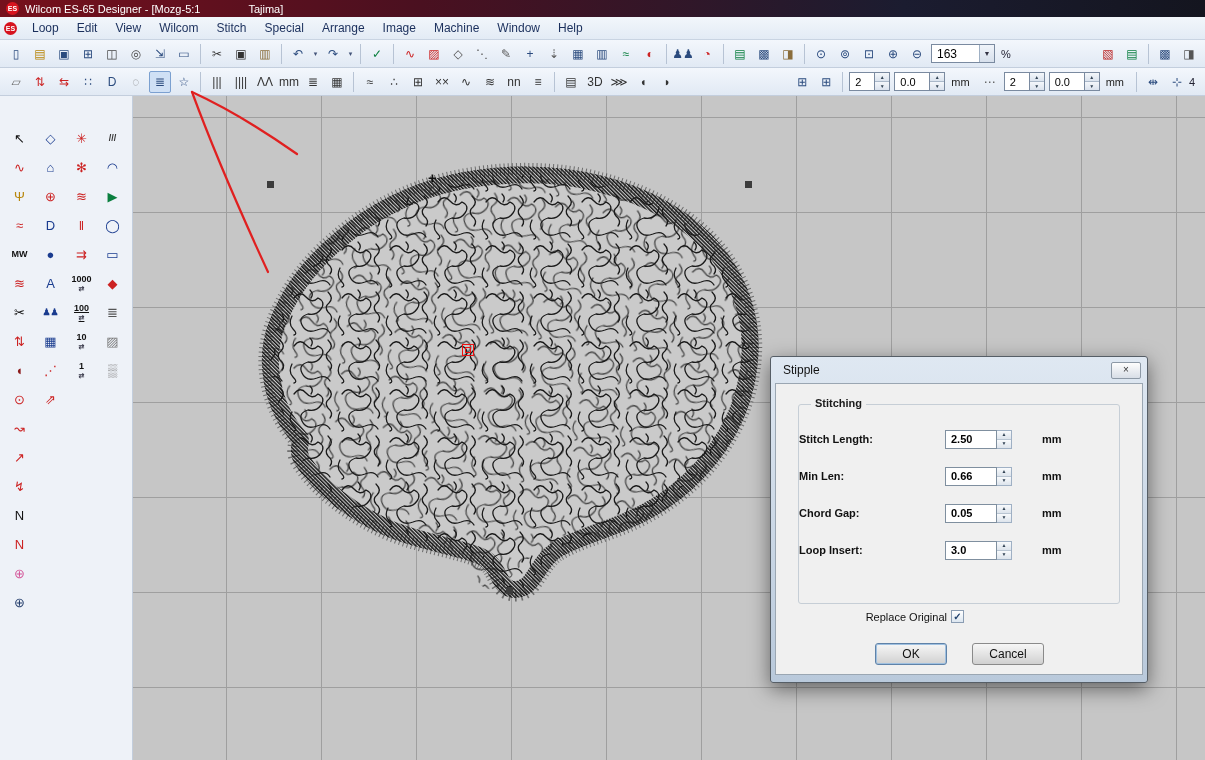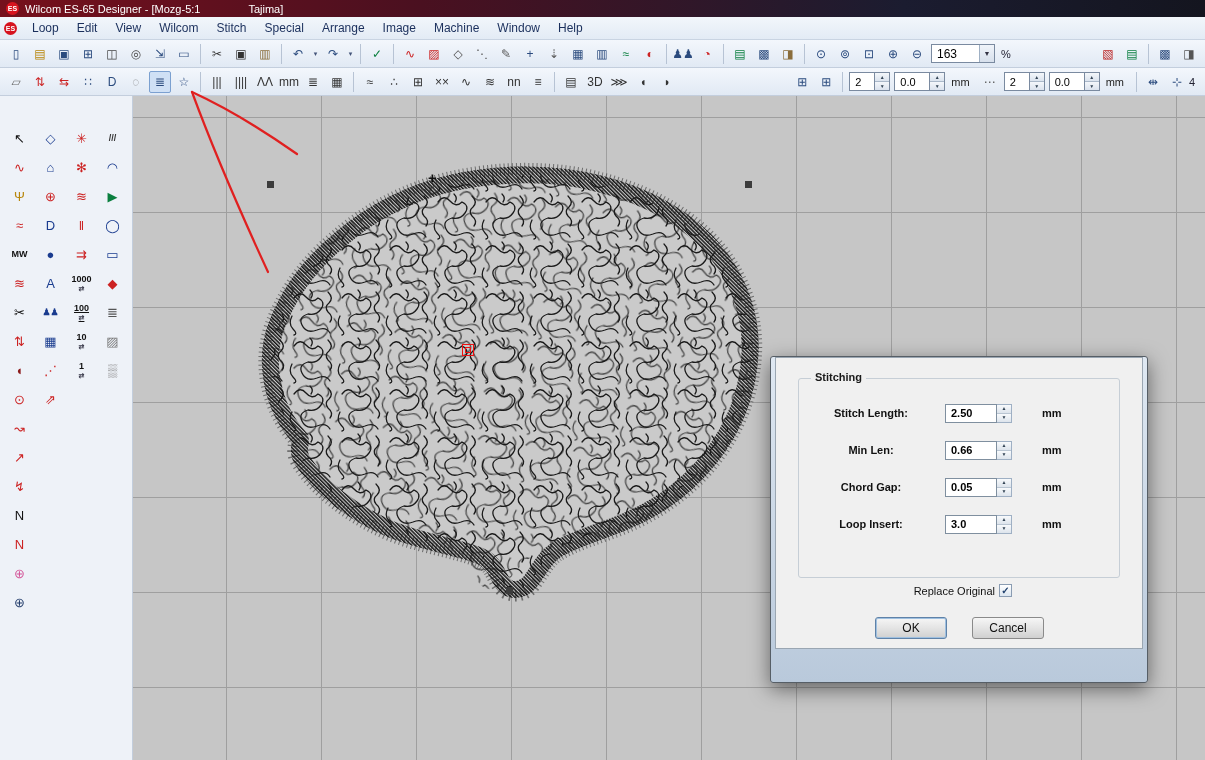--- a/index.html
+++ b/index.html
@@ -102,27 +102,27 @@
   .dlg-close{
     margin-left:auto;width:30px;height:17px;background:linear-gradient(#fdfdfd,#d8dee6);
     border:1px solid #8d99a6;border-radius:2px;font-size:10px;line-height:1;
     display:flex;align-items:center;justify-content:center;color:#333;cursor:default;
   }
   .dlg-body{ background:#f0f0f0;border:1px solid #9aa6b2;height:292px;position:relative; }
   .groupbox{ position:absolute;left:22px;top:20px;width:322px;height:200px;border:1px solid #c6ced6;border-radius:3px;font-weight:bold; }
   .group-label{ position:absolute;top:-8px;left:12px;background:#f0f0f0;padding:0 4px;font-size:11px;color:#1a1a1a; }
   .fields{ padding-top:24px;display:flex;flex-direction:column;gap:17px; }
   .field-row{ display:flex;align-items:center;height:20px; }
-  .field-label{ flex:0 0 146px;text-align:center;font-size:11px;color:#111;padding-right:2px; }
+  .field-label{ flex:0 0 146px;text-align:left;font-size:11px;color:#111;padding-right:2px; }
   .din{ width:52px;height:19px;border:1px solid #7f8f9f;background:#fff;font-size:11px;display:flex;align-items:center;padding-left:5px; }
   .dspin{ width:15px;height:19px;display:flex;flex-direction:column;border:1px solid #9fb0c4;border-left:none; }
   .dspin span{ flex:1;font-size:5px;line-height:1;display:flex;align-items:center;justify-content:center;background:linear-gradient(#f8fafc,#dde4ec);color:#345; }
   .dspin span + span{ border-top:1px solid #b9c5d2; }
   .dunit{ font-size:11px;color:#111;margin-left:30px; }
-  .replace-row{ position:absolute;left:0;top:226px;width:100%;display:flex;align-items:center;padding-left:48px; }
+  .replace-row{ position:absolute;left:0;top:226px;width:100%;display:flex;align-items:center; }
   .replace-label{ flex:0 0 171px;text-align:right;font-size:11px;color:#111; }
   .cb{
     width:13px;height:13px;margin-left:4px;border:1px solid #8a9cb2;background:linear-gradient(#fff,#dce6f0);
     display:flex;align-items:center;justify-content:center;font-size:10px;color:transparent;font-weight:bold;
   }
   .cb.on{ color:#20406d; }
   .btn{
     position:absolute;width:72px;height:22px;top:259px;
     background:linear-gradient(#f6f6f6,#e2e2e2 55%,#d0d0d0);
     border:1px solid #8a8a8a;border-radius:3px;font-size:12px;color:#111;
@@ -392,20 +392,24 @@
 
   <span class="handle" style="left:134px;top:85px"></span>
   <span class="handle" style="left:612px;top:85px"></span>
   <span class="handle" style="left:373px;top:491px"></span>
 
   <span class="plus-marker" style="left:295px;top:74px">+</span>
   <span class="stipple-marker" style="left:329px;top:248px"></span>
 </div>
 
 <div class="dialog">
+  <div class="dlg-title">
+    <span>Stipple</span>
+    <span class="dlg-close">×</span>
+  </div>
   <div class="dlg-body">
     <div class="groupbox">
       <span class="group-label">Stitching</span>
       <div class="fields">
         <div class="field-row">
           <span class="field-label">Stitch Length:</span>
           <span class="din">2.50</span>
           <span class="dspin">
               <span>▲</span>
               <span>▼</span>

